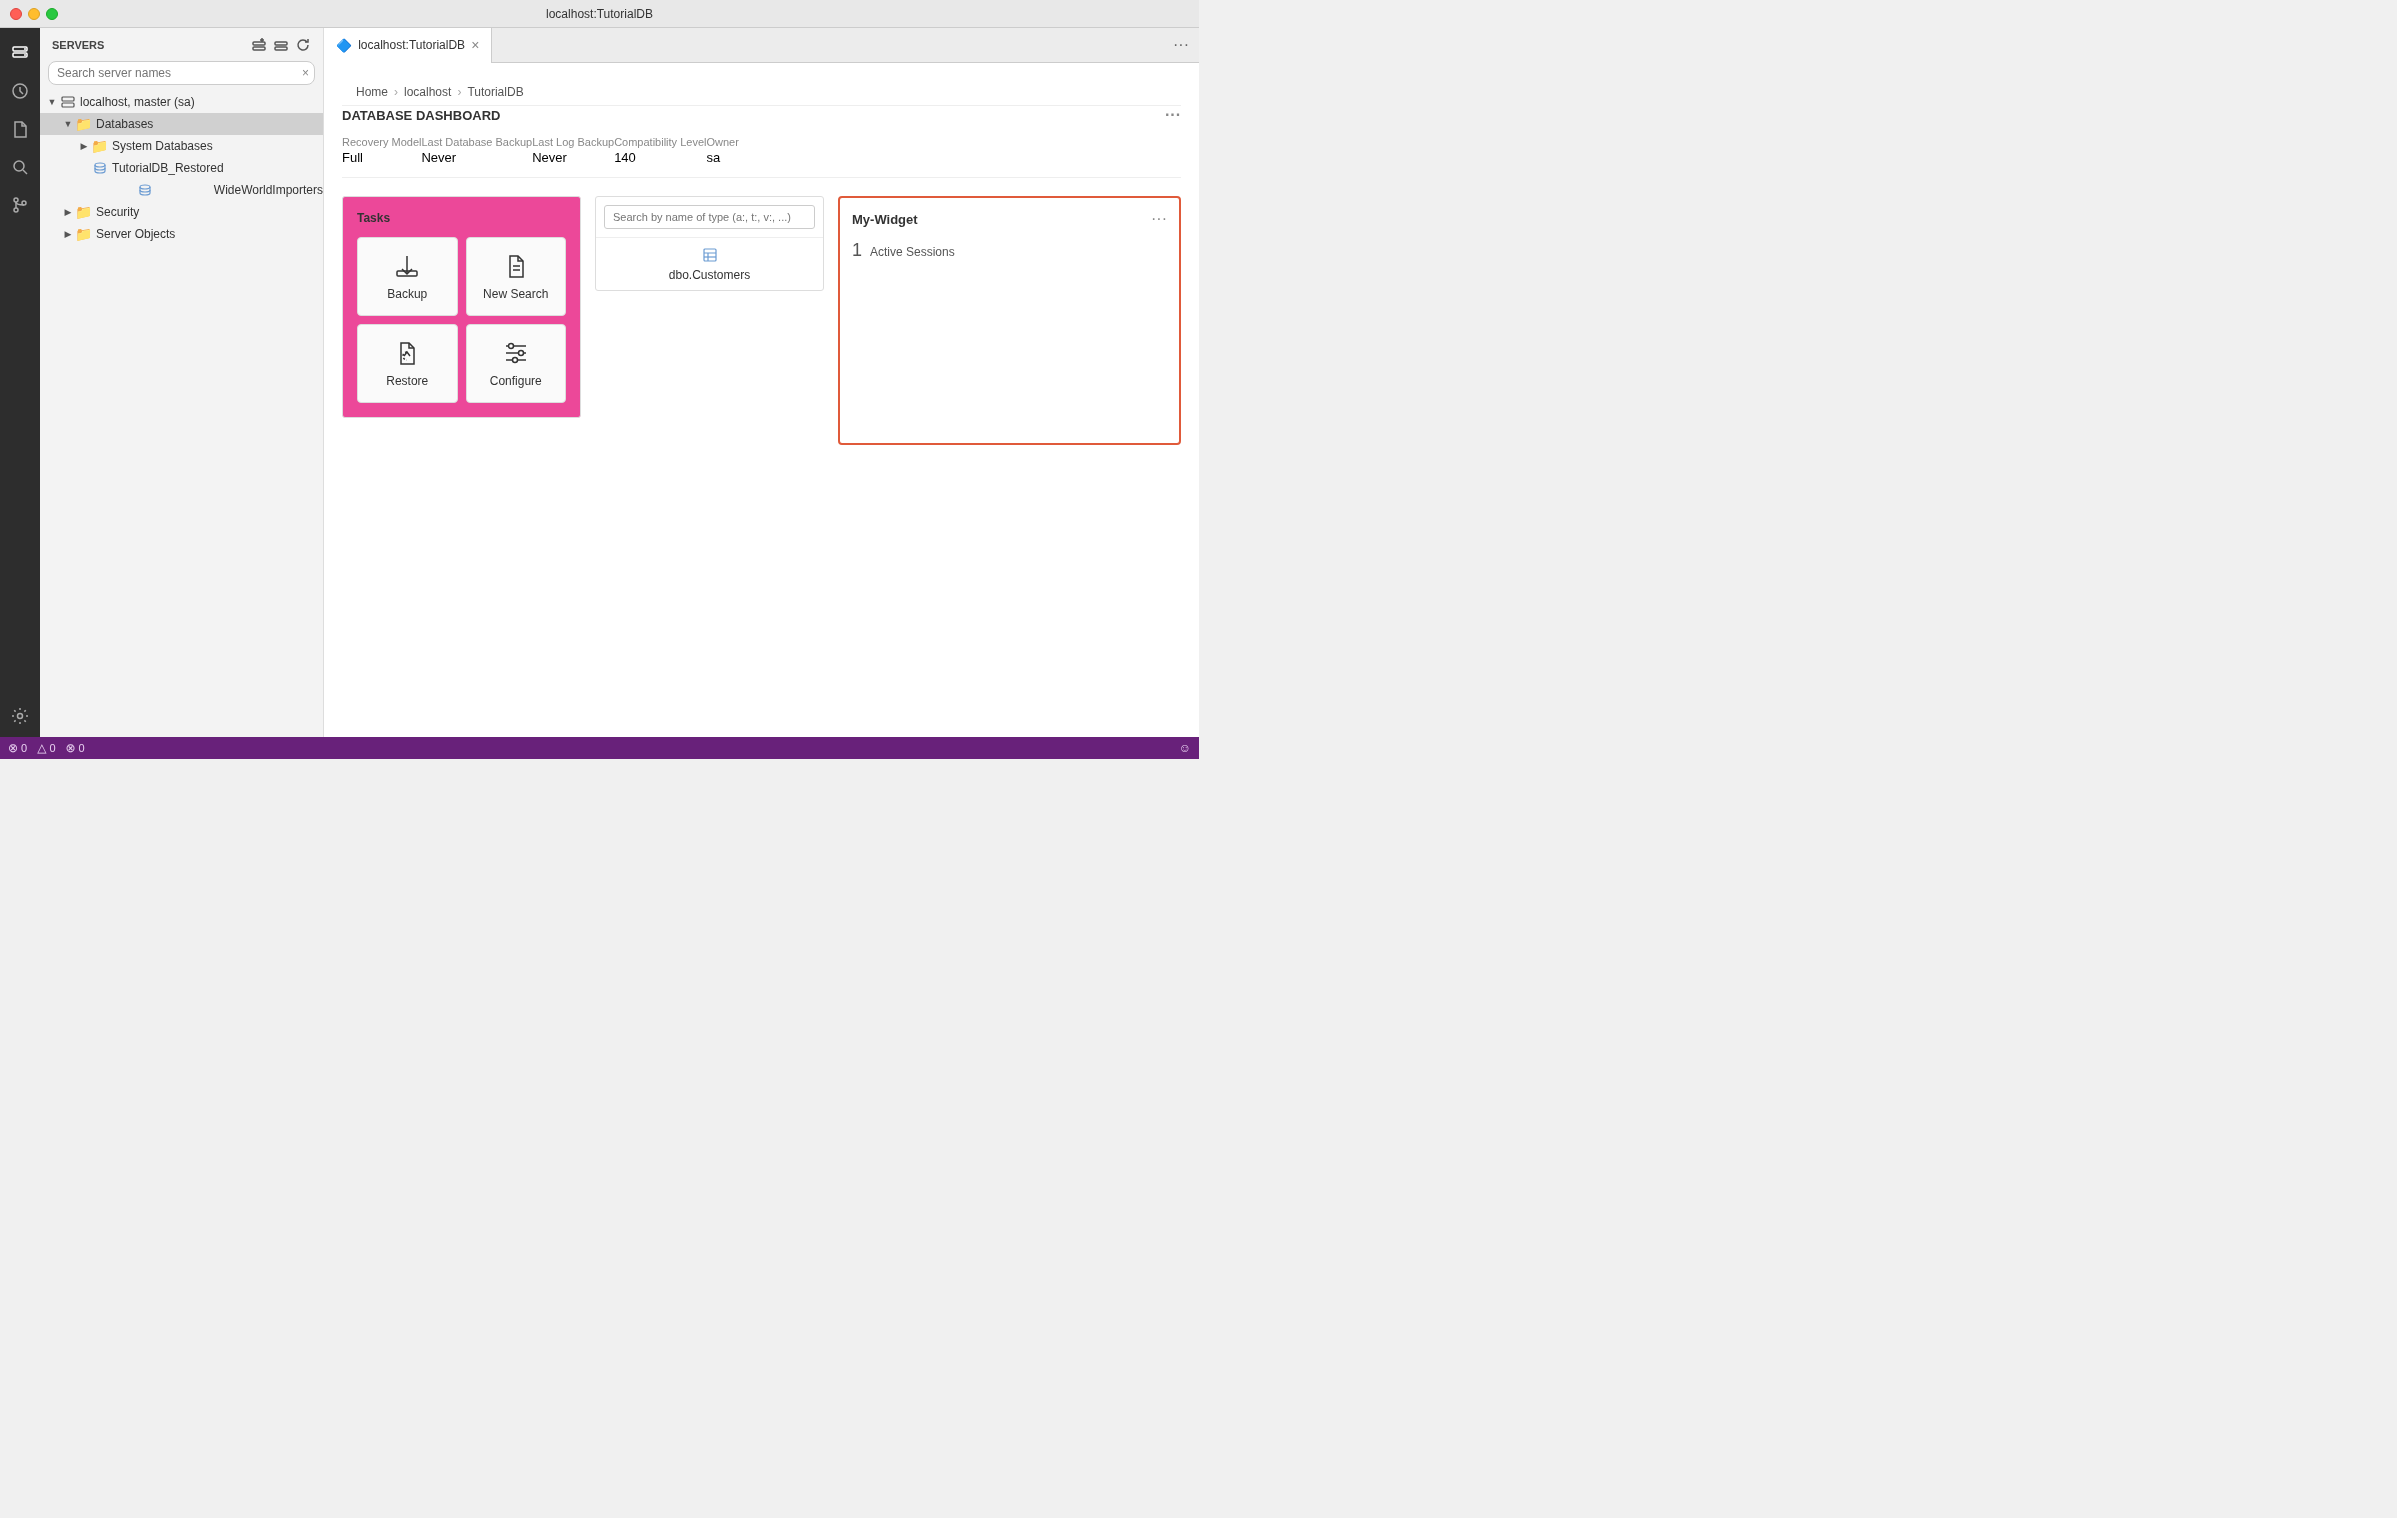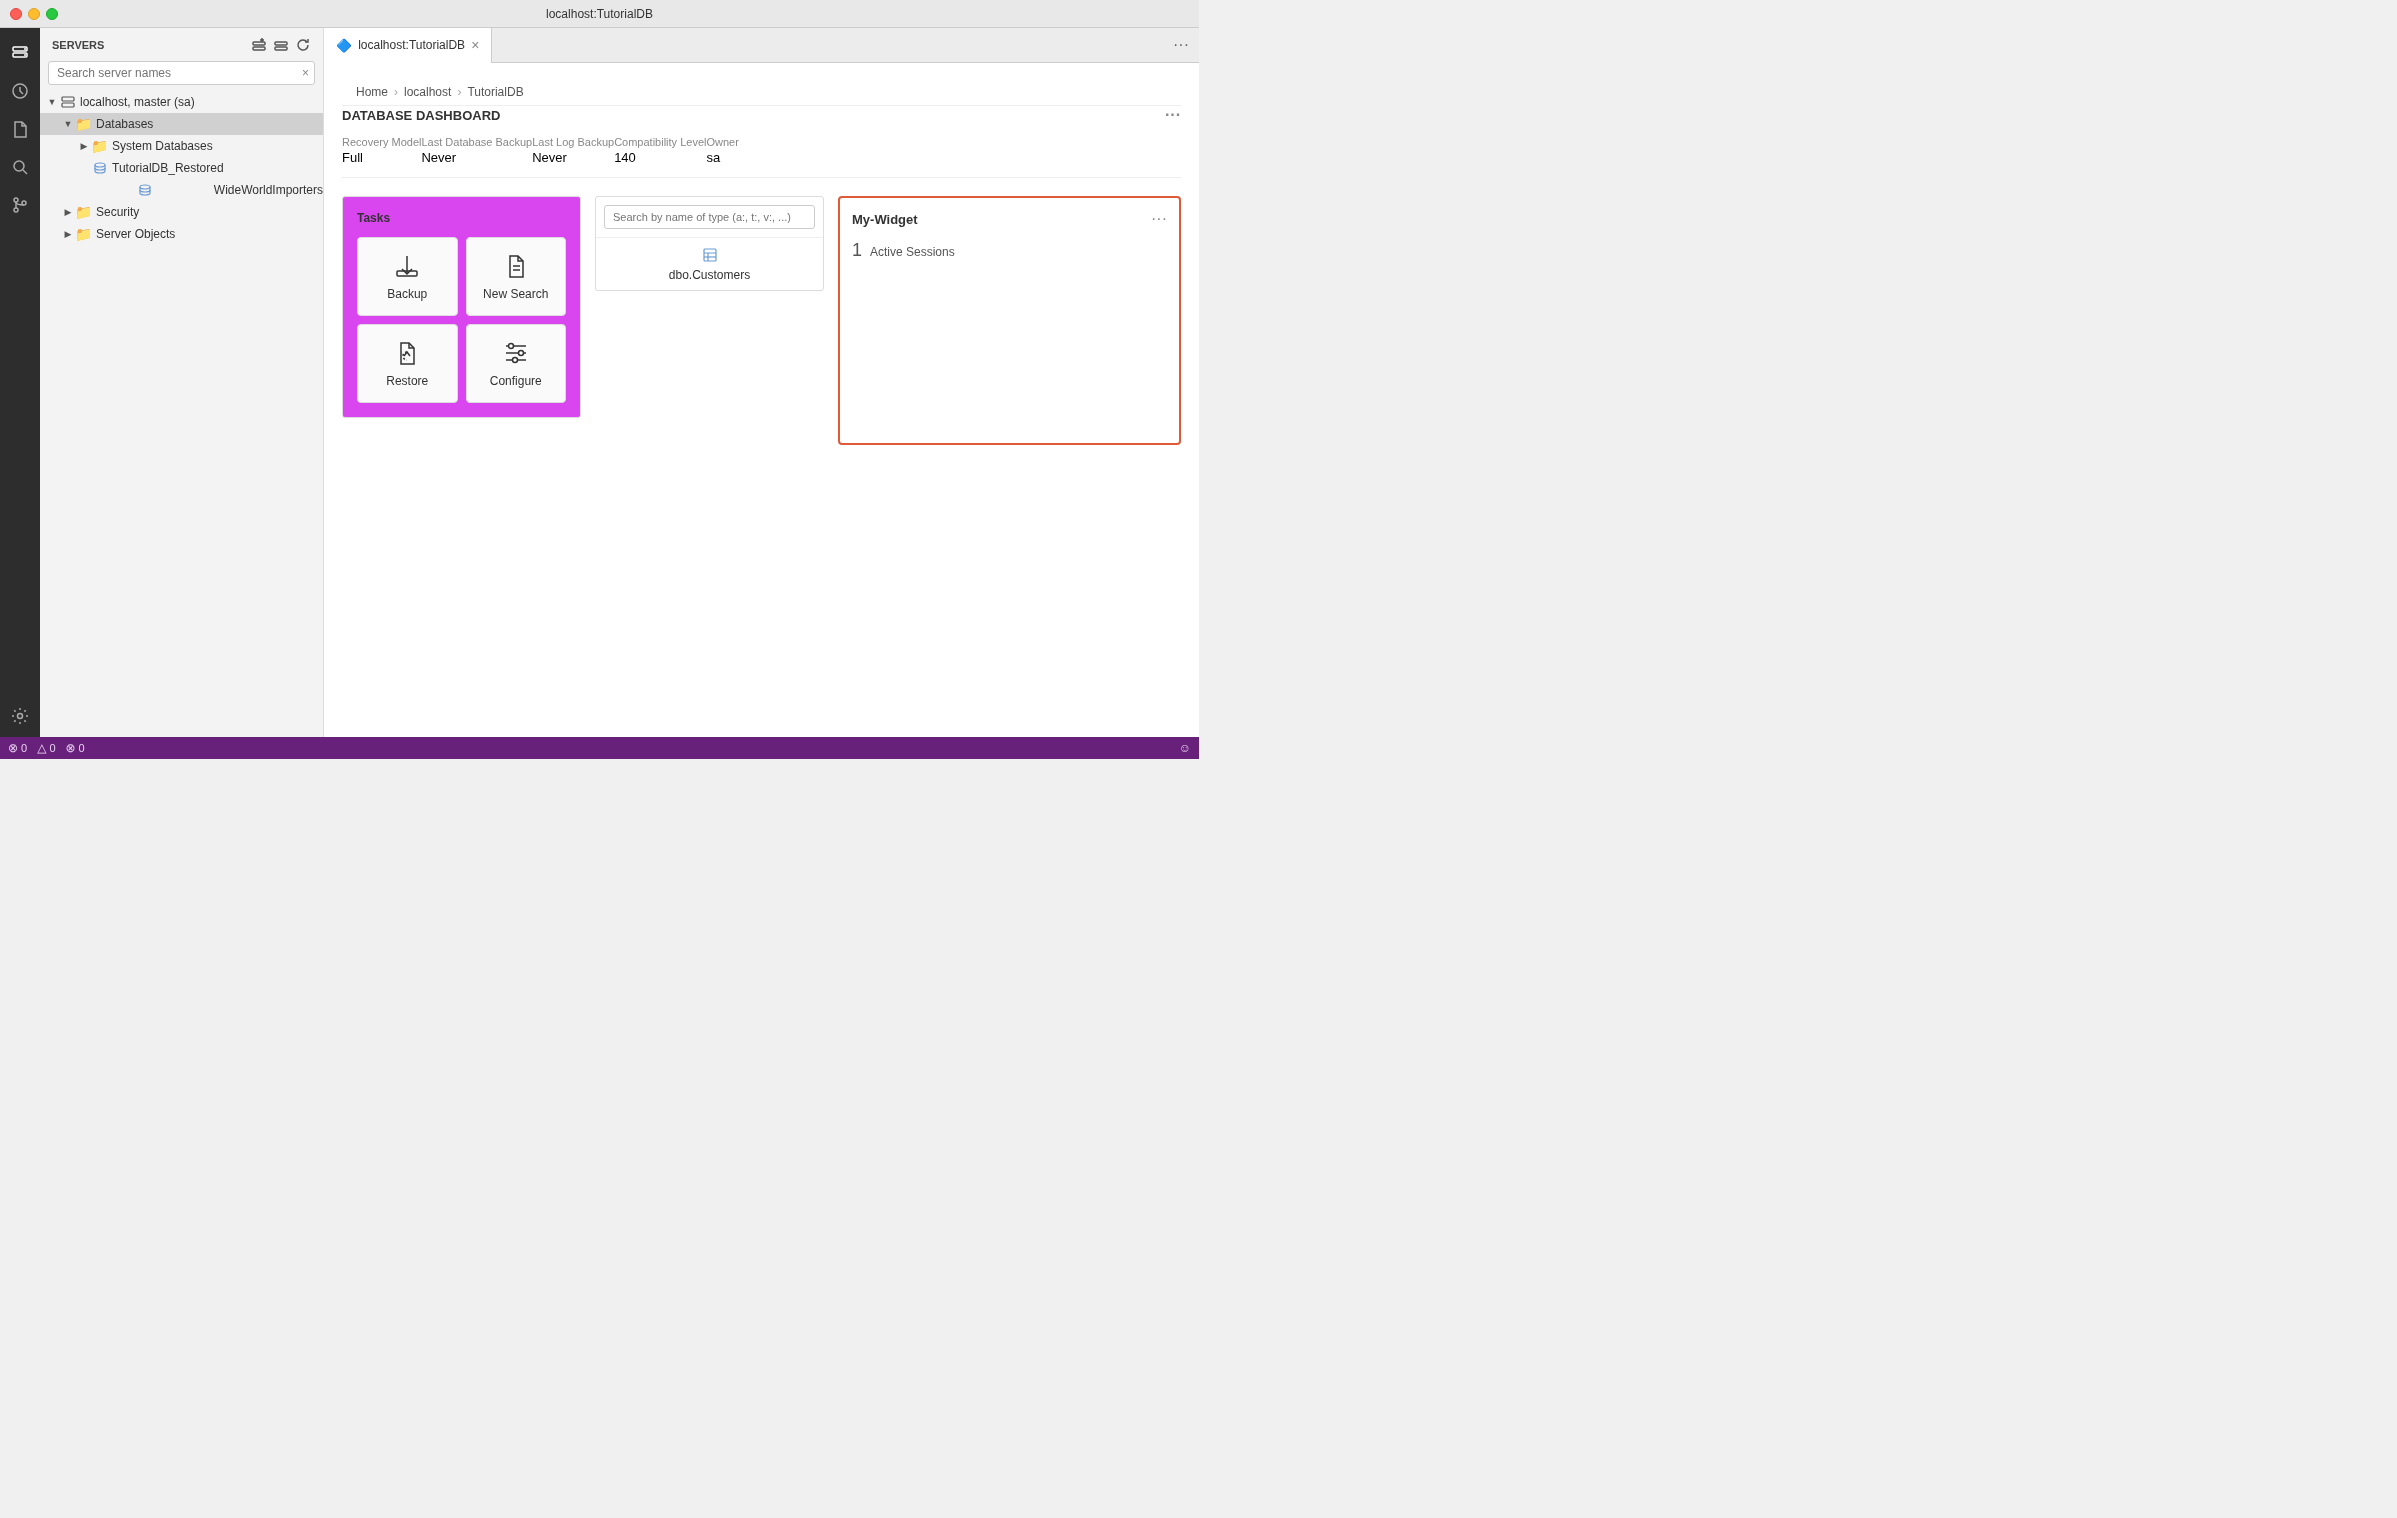--- a/index.html
+++ b/index.html
@@ -69,21 +69,21 @@
 
     .search-box {
       margin: 4px 8px 6px;
       position: relative;
     }
     .search-box input {
       width: 100%;
       height: 24px;
       padding: 2px 24px 2px 8px;
       border: 1px solid #ccc;
-      border-radius: 3px;
+      border-radius: 8px;
       background: #fff;
       font-size: 12px;
       outline: none;
     }
     .search-clear {
       position: absolute;
       right: 6px; top: 50%;
       transform: translateY(-50%);
       color: #888; cursor: pointer; font-size: 12px;
     }
@@ -187,21 +187,21 @@
 
     
     .content-grid {
       display: flex;
       gap: 14px;
       align-items: flex-start;
     }
 
     
     .tasks-panel {
-      background: #d946ef;
+      background: #ec4899;
       border: 1px solid #ddd;
       border-radius: 3px;
       padding: 14px;
       width: 239px;
       flex-shrink: 0;
     }
     .tasks-title { font-size: 12px; font-weight: 600; color: #333; margin-bottom: 12px; }
     .tasks-grid {
       display: grid;
       grid-template-columns: 1fr 1fr;

